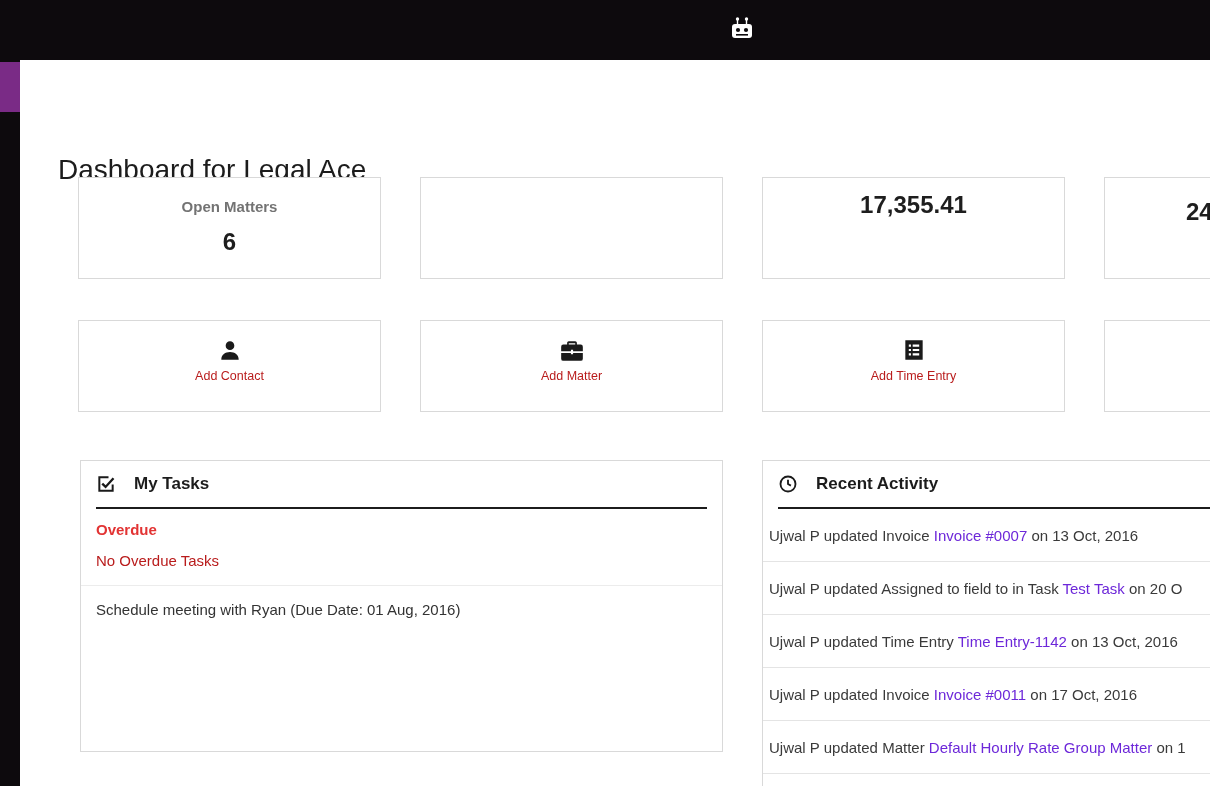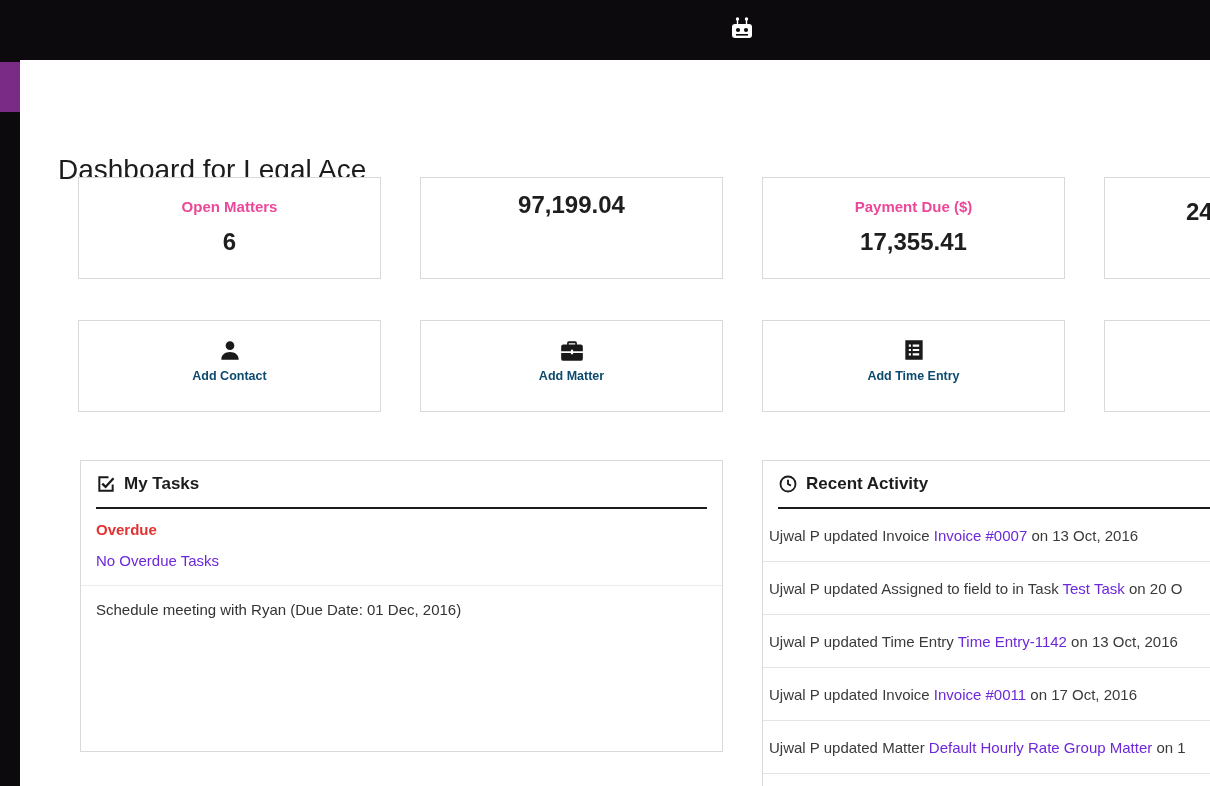--- a/index.html
+++ b/index.html
@@ -22,46 +22,46 @@
     background: #7a2b86;
   }
   .page-title {
     position: absolute; left: 58px; top: 112px;
     font-size: 28px; font-weight: 400; color: #1c1c1c; margin-top: 42px;
   }
   .stat-card {
     position: absolute; top: 177px; width: 303px; height: 102px;
     background: #fff; border: 1px solid #d9d9d9; text-align: center;
   }
-  .stat-label { margin-top: 20px; font-size: 15px; font-weight: bold; color: #ec4899; }
+  .stat-label { margin-top: 20px; font-size: 15px; font-weight: bold; color: #737373; }
   .stat-value { margin-top: 13px; font-size: 24px; font-weight: bold; color: #1e1e1e; }
   .stat-value.partial { text-align: left; padding-left: 81px; }
   .action-card {
     position: absolute; top: 320px; width: 303px; height: 92px;
     background: #fff; border: 1px solid #d9d9d9; text-align: center; cursor: pointer;
   }
   .action-icon { margin-top: 16px; height: 30px; }
-  .action-label { margin-top: 2px; font-size: 12.5px; font-weight: bold; color: #0c4a6e; }
+  .action-label { margin-top: 2px; font-size: 12.5px; font-weight: normal; color: #b91c1c; }
   .panel {
     position: absolute; top: 460px; background: #fff; border: 1px solid #d9d9d9;
   }
   .panel-tasks { left: 80px; width: 643px; height: 292px; }
   .panel-activity { left: 762px; width: 643px; height: 400px; }
   .panel-header {
     margin: 0 15px; height: 48px;
-    display: flex; align-items: center; gap: 8px;
+    display: flex; align-items: center; gap: 18px;
     border-bottom: 2px solid #1c1c1c;
     font-size: 17px; font-weight: bold; color: #1c1c1c;
   }
   .hicon { display: inline-flex; align-items: center; }
   .task-section-label { padding: 12px 15px 4px; font-size: 15px; font-weight: bold; }
   .overdue { color: #e23333; }
   .upcoming { color: #2aa13c; }
   .task-empty {
-    padding: 10px 15px 16px; font-size: 15px; color: #6d28d9;
+    padding: 10px 15px 16px; font-size: 15px; color: #b91c1c;
     border-bottom: 1px solid #ececec;
   }
   .task-item {
     padding: 15px 15px; font-size: 15px; color: #333;
     border-bottom: 1px solid #ececec; cursor: pointer;
   }
   .task-item:last-child { border-bottom: none; }
   .activity-row {
     height: 53px; line-height: 53px; padding: 0 6px;
     font-size: 15px; color: #3a3a3a;
@@ -92,24 +92,22 @@
   <div class="accent"></div>
 </div>
 
 <h1 class="page-title">Dashboard for Legal Ace</h1>
 
 <div class="stat-card" style="left:78px">
   <div class="stat-label">Open Matters</div>
   <div class="stat-value">6</div>
 </div>
 <div class="stat-card" style="left:420px">
-  <div class="stat-value">97,199.04</div>
 </div>
 <div class="stat-card" style="left:762px">
-  <div class="stat-label">Payment Due ($)</div>
   <div class="stat-value">17,355.41</div>
 </div>
 <div class="stat-card" style="left:1104px">
   <div class="stat-label"></div>
   <div class="stat-value partial">24</div>
 </div>
 
 <div class="action-card" style="left:78px">
   <div class="action-icon">
     <svg width="26" height="26" viewBox="0 0 24 24">
@@ -144,21 +142,21 @@
     <span class="hicon">
       <svg width="20" height="20" viewBox="0 0 24 24">
           <path fill="none" stroke="#1a1a1a" stroke-width="2.4" d="M20 12.5V20H4V4h11"></path>
           <path fill="none" stroke="#1a1a1a" stroke-width="2.8" d="M7.5 11.5l4 4L21 5"></path>
         </svg>
     </span>
     <span>My Tasks</span>
   </div>
   <div class="task-section-label overdue">Overdue</div>
   <div class="task-empty">No Overdue Tasks</div>
-  <div class="task-item">Schedule meeting with Ryan (Due Date: 01 Dec, 2016)</div>
+  <div class="task-item">Schedule meeting with Ryan (Due Date: 01 Aug, 2016)</div>
 </div>
 
 <div class="panel panel-activity">
   <div class="panel-header">
     <span class="hicon">
       <svg width="20" height="20" viewBox="0 0 24 24">
           <circle cx="12" cy="12" r="9" fill="none" stroke="#1a1a1a" stroke-width="2.2"></circle>
           <path fill="none" stroke="#1a1a1a" stroke-width="2.2" d="M12 7v5l3.5 2"></path>
         </svg>
     </span>

